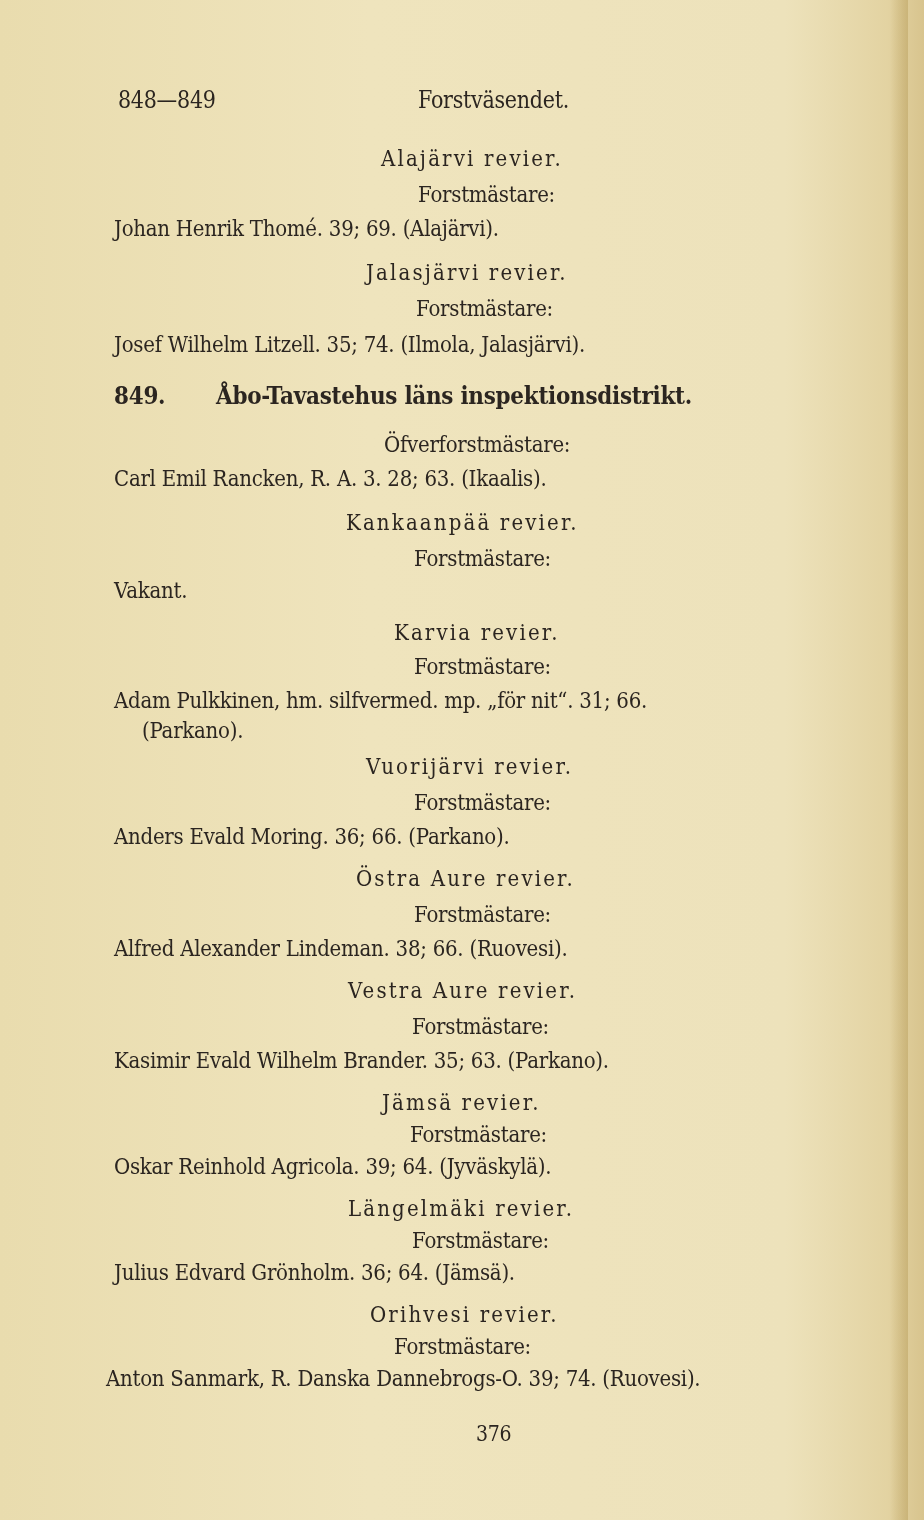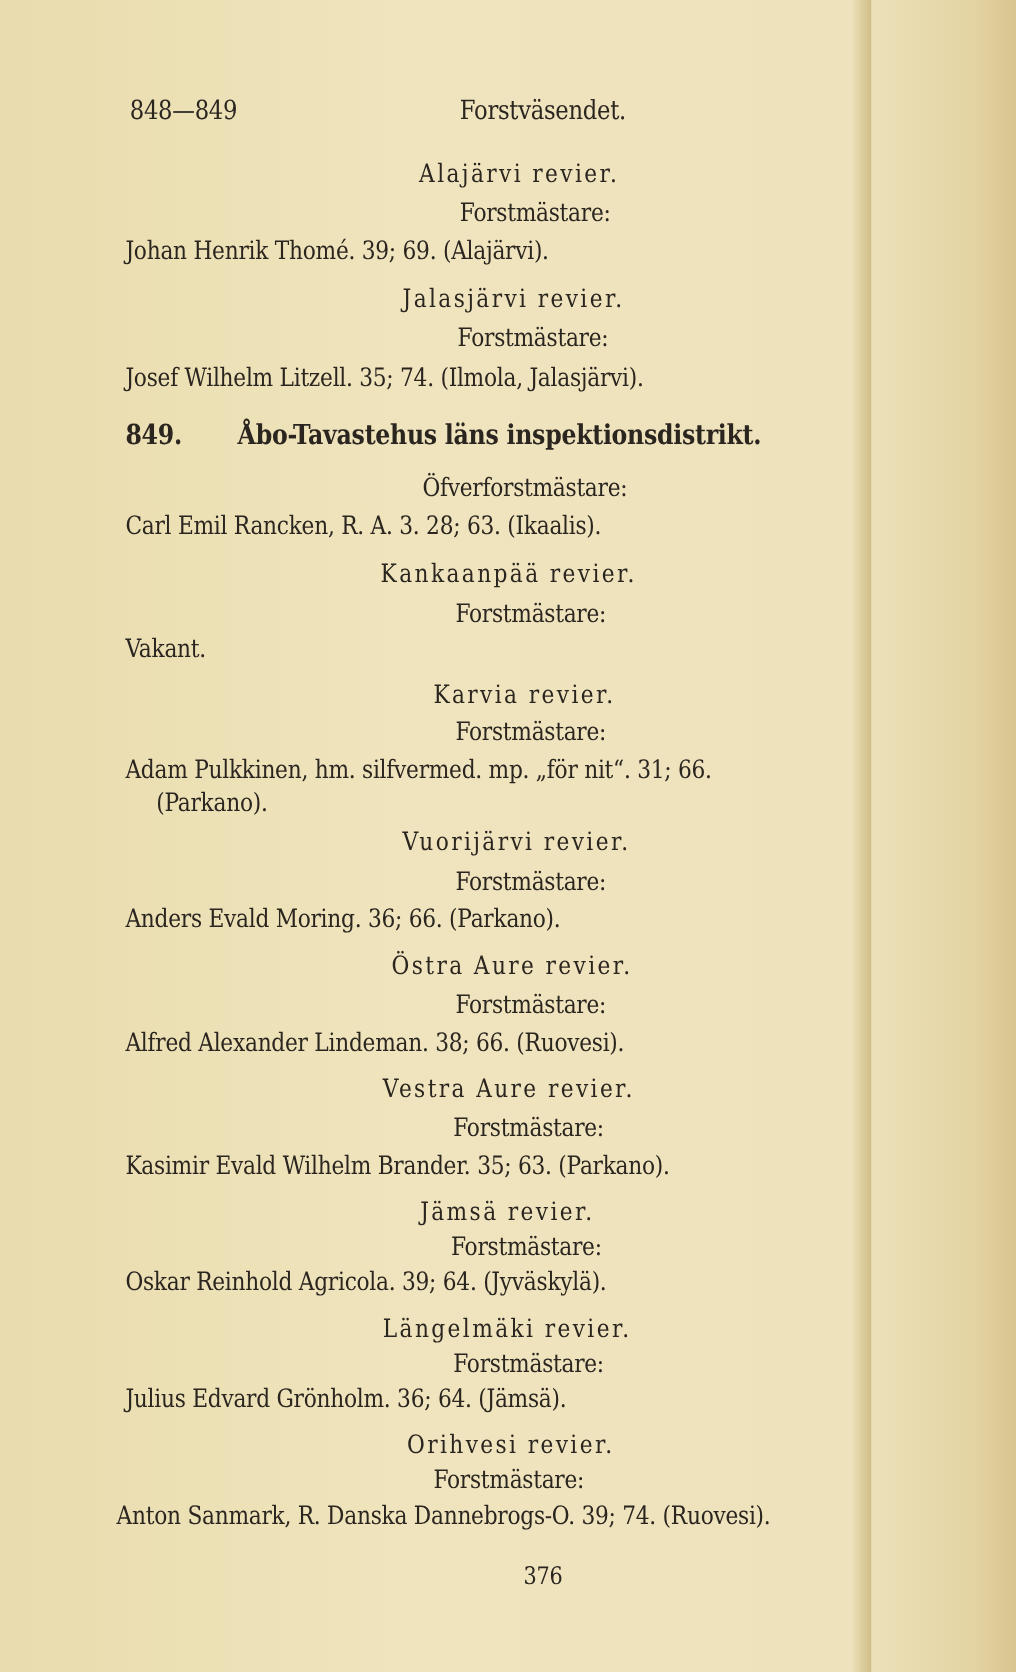--- a/index.html
+++ b/index.html
@@ -6,21 +6,21 @@
     body {
       width: 924px;
       height: 1520px;
       background: #ece0b4;
       background: linear-gradient(90deg, #e9dcae 0%, #efe4bd 40%, #ede2bb 85%, #e3d3a2 96%, #d8c48e 100%);
       position: relative;
       overflow: hidden;
       font-family: "DejaVu Serif", "Liberation Serif", serif;
       color: #2b2520;
     }
-    .page { position: absolute; left: 0; top: 0; width: 792px; height: 1520px; }
+    .page { position: absolute; left: 0; top: 0; width: 908px; height: 1520px; }
     .line { position: absolute; white-space: nowrap; font-size: 23px; line-height: 28px; letter-spacing: -0.3px; transform-origin: left center; }
     .narrow { transform: scaleX(0.86); }
     .spaced { letter-spacing: 2.5px; }
     .bold { font-weight: bold; font-size: 25px; }
     .header-left { left: 118px; top: 86px; font-size: 24px; }
     .header-title { left: 418px; top: 86px; font-size: 24px; }
     .pagenum { font-size: 22px; }
     .edge { position: absolute; right: 0; top: 0; width: 18px; height: 1520px;
       background: linear-gradient(90deg, rgba(200,180,120,0) 0%, rgba(190,165,100,0.6) 100%); }
   </style>

